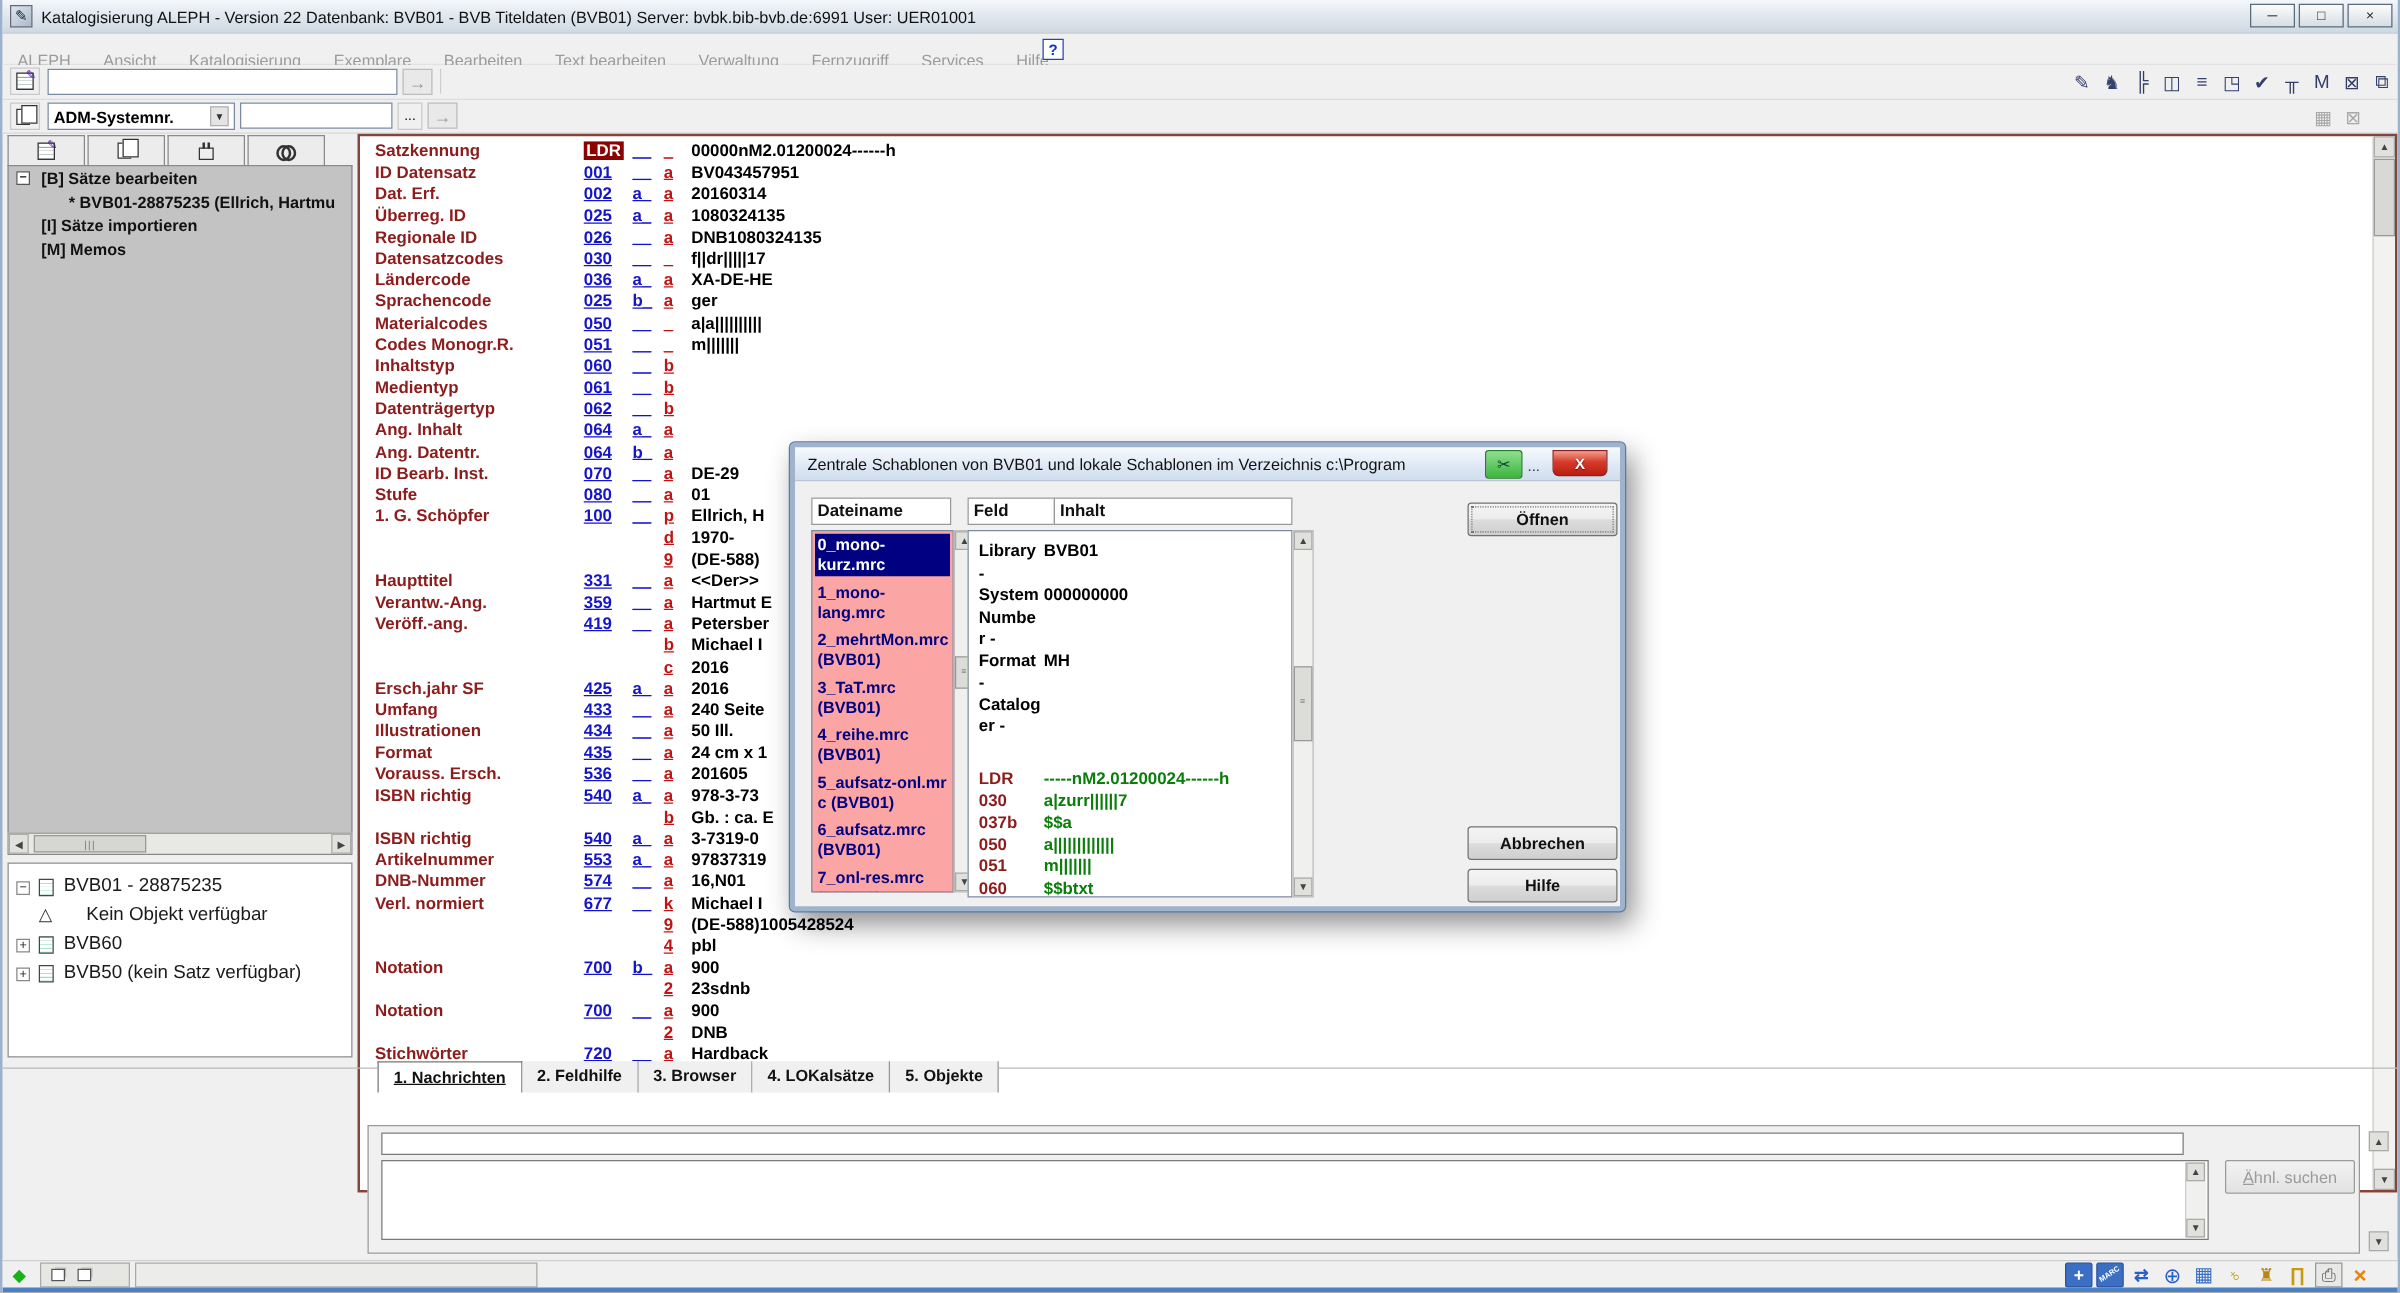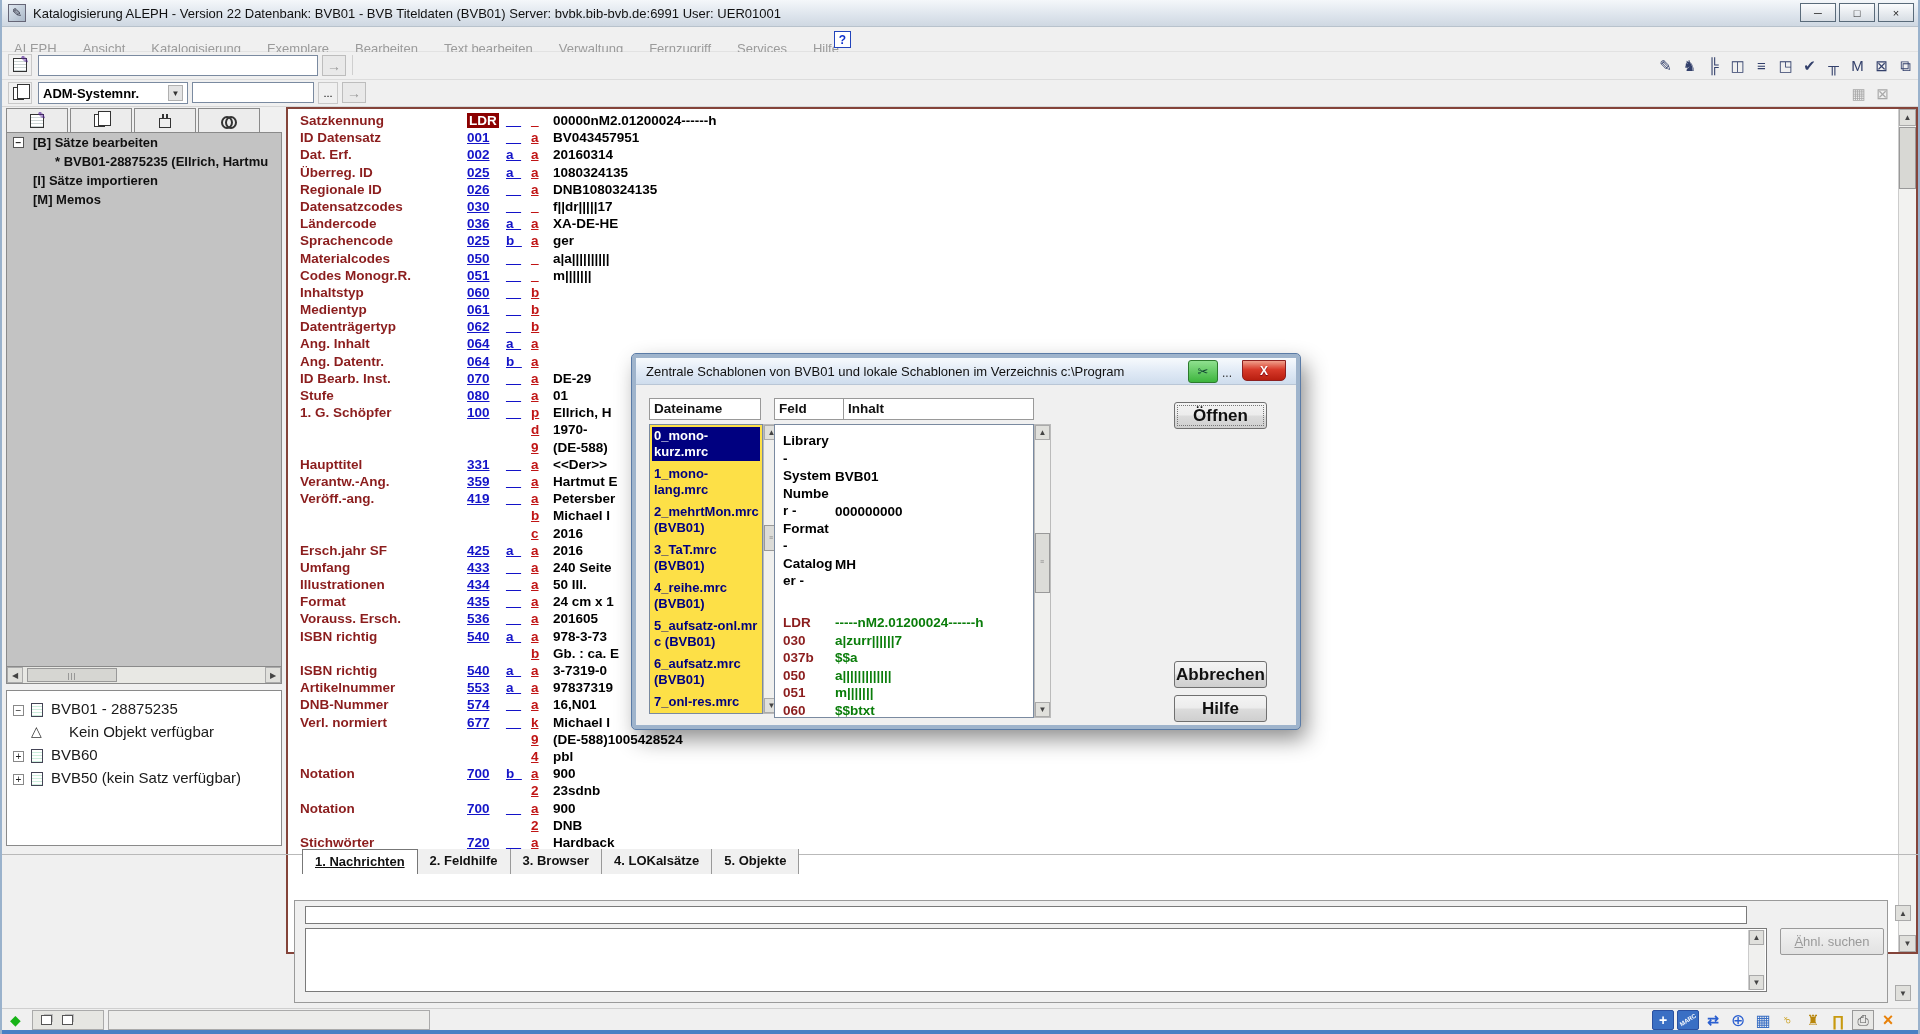--- a/index.html
+++ b/index.html
@@ -97,48 +97,48 @@
     border-bottom:1px solid #b9c6d6; display:flex; align-items:center; padding-left:10px; font-size:13px; color:#111; }
   .dlg-green { position:absolute; right:78px; top:2px; width:30px; height:23px; border:1px solid #2c7a2c;
     border-radius:3px; background:linear-gradient(#8fe08f,#3db53d); color:#143; font-size:13px;
     display:flex; align-items:center; justify-content:center; }
   .dlg-dots { position:absolute; right:64px; top:8px; font-size:12px; color:#333; }
   .dlg-close { position:absolute; right:10px; top:2px; width:44px; height:21px; border:1px solid #8c2020;
     border-radius:0 0 5px 5px; background:linear-gradient(#f0a08c,#d83a2a 45%,#b81e10); color:#fff;
     font-size:12px; font-weight:bold; display:flex; align-items:center; justify-content:center; text-shadow:0 1px 1px #701; }
   .col-hdr { position:absolute; height:22px; background:#fff; border:1px solid #999;
     font-size:13.5px; font-weight:bold; color:#111; padding:2px 4px; }
-  .filelist { position:absolute; left:13px; top:66px; width:114px; height:290px; background:#fde047;
+  .filelist { position:absolute; left:13px; top:66px; width:114px; height:290px; background:#fca5a5;
     border:1px solid #7a8aa0; overflow:hidden; padding:2px; }
   .fitem { height:34px; margin-bottom:4px; overflow:hidden; font-size:13px; font-weight:bold; color:#000080;
     line-height:16px; padding:1px 2px; }
   .fitem.sel { background:#000080; color:#fff; }
   .flist-scr { position:absolute; left:127px; top:66px; width:17px; height:290px; background:#f0f0ee; border:1px solid #bbb; }
   .flist-scr .scr-ar { width:15px; height:15px; }
   .flist-scr .bot { position:absolute; bottom:0; }
   .fthumb { position:absolute; top:100px; left:0; width:15px; height:26px; background:#dcdcd8; border:1px solid #999;
     font-size:7px; color:#888; text-align:center; line-height:24px; letter-spacing:1px; }
   .preview { position:absolute; left:138px; top:66px; width:260px; height:294px; background:#fff;
     border:1px solid #7a8aa0; overflow:hidden; font-size:13.5px; font-weight:bold; }
   .pline { position:relative; height:17.5px; white-space:nowrap; }
   .pline span { position:absolute; top:0; }
   .pf { left:8px; color:#000; }
-  .pv { left:60px; color:#000;margin-top:36px; }
+  .pv { left:60px; color:#000; }
   .marcblock { position:absolute; left:0; top:190px; width:100%; }
   .mline { position:relative; height:17.5px; white-space:nowrap; }
   .mline span { position:absolute; top:0; }
   .mt { left:8px; color:#8b1d1d; }
   .mv { left:60px; color:#0a7d0a; }
   .prev-scr { position:absolute; left:398px; top:66px; width:17px; height:294px; background:#f0f0ee; border:1px solid #bbb; }
   .prev-scr .scr-ar { width:15px; height:15px; }
   .prev-scr .bot { position:absolute; bottom:0; }
   .pthumb { position:absolute; top:108px; left:0; width:15px; height:60px; background:#dcdcd8; border:1px solid #999;
     font-size:7px; color:#888; text-align:center; line-height:56px; letter-spacing:1px; }
-  .dlg-btn { position:absolute; left:538px; width:93px; height:27px; border:1px solid #707070; border-radius:3px;
-    background:linear-gradient(#f4f4f4,#ececec 48%,#dcdcdc 52%,#cfcfcf); font-size:17px; font-weight:bold; color:#111;
+  .dlg-btn { position:absolute; left:538px; width:120px; height:27px; border:1px solid #707070; border-radius:3px;
+    background:linear-gradient(#f4f4f4,#ececec 48%,#dcdcdc 52%,#cfcfcf); font-size:13px; font-weight:bold; color:#111;
     display:flex; align-items:center; justify-content:center; font-family:"Liberation Sans",sans-serif; }
   .dlg-btn.default { outline:1px dotted #777; outline-offset:-4px; }
 
   
   .bot-div { position:absolute; left:0; top:854px; width:1920px; height:1px; background:#b9b9b9; }
   .tabs { position:absolute; left:300px; top:849px; display:flex; height:25px; }
   .btab { padding:4px 12px; font-size:13px; font-weight:bold; color:#111; border-right:1px solid #999;
     background:#f0f0f0; white-space:nowrap; }
   .btab.sel { background:#fff; border:1px solid #777; border-bottom:none; text-decoration:underline; }
   .bot-panel { position:absolute; left:292px; top:900px; width:1594px; height:103px; background:#f0f0f0; border:1px solid #9a9a9a; }

